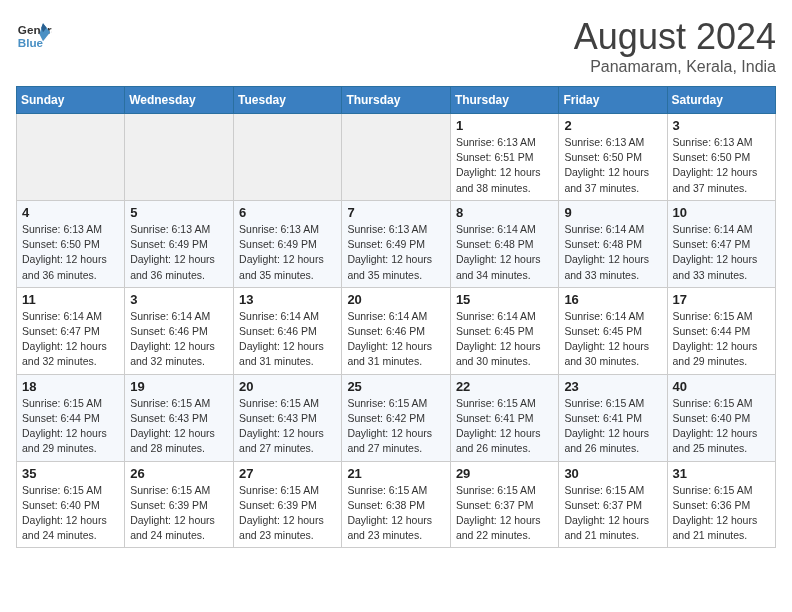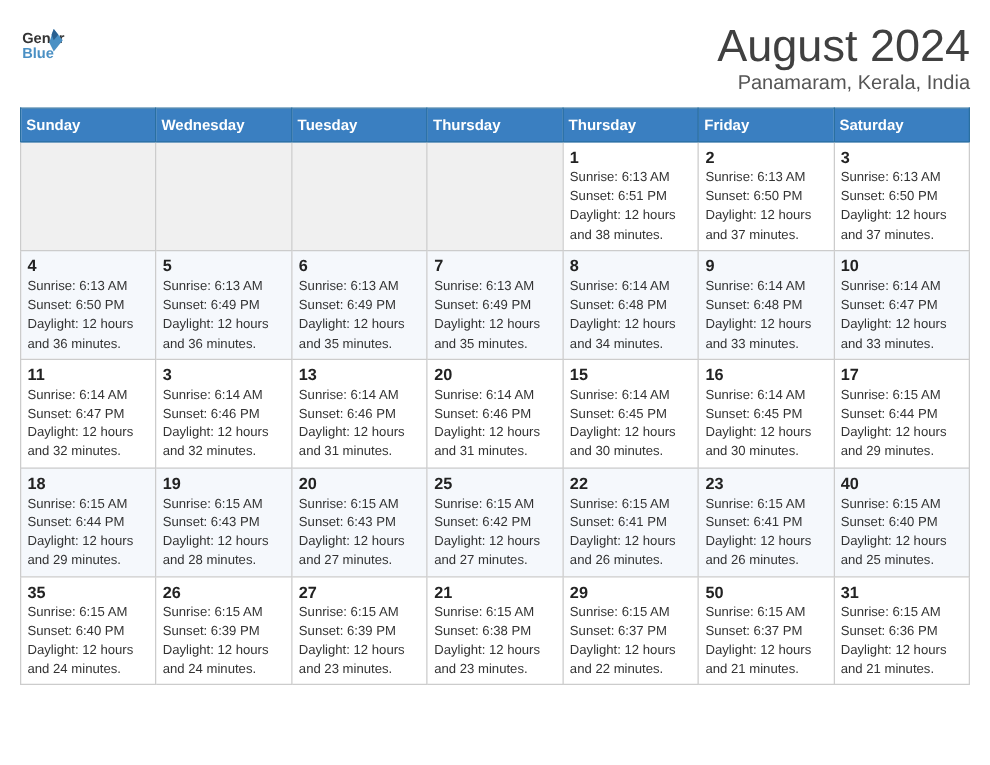--- a/index.html
+++ b/index.html
@@ -320,21 +320,21 @@
 and 23 minutes.</div>
         </td>
         <td>
           <span class="day-num">29</span>
           <div class="day-info" style="white-space: pre-line;">Sunrise: 6:15 AM
 Sunset: 6:37 PM
 Daylight: 12 hours
 and 22 minutes.</div>
         </td>
         <td>
-          <span class="day-num">50</span>
+          <span class="day-num">30</span>
           <div class="day-info" style="white-space: pre-line;">Sunrise: 6:15 AM
 Sunset: 6:37 PM
 Daylight: 12 hours
 and 21 minutes.</div>
         </td>
         <td>
           <span class="day-num">31</span>
           <div class="day-info" style="white-space: pre-line;">Sunrise: 6:15 AM
 Sunset: 6:36 PM
 Daylight: 12 hours

